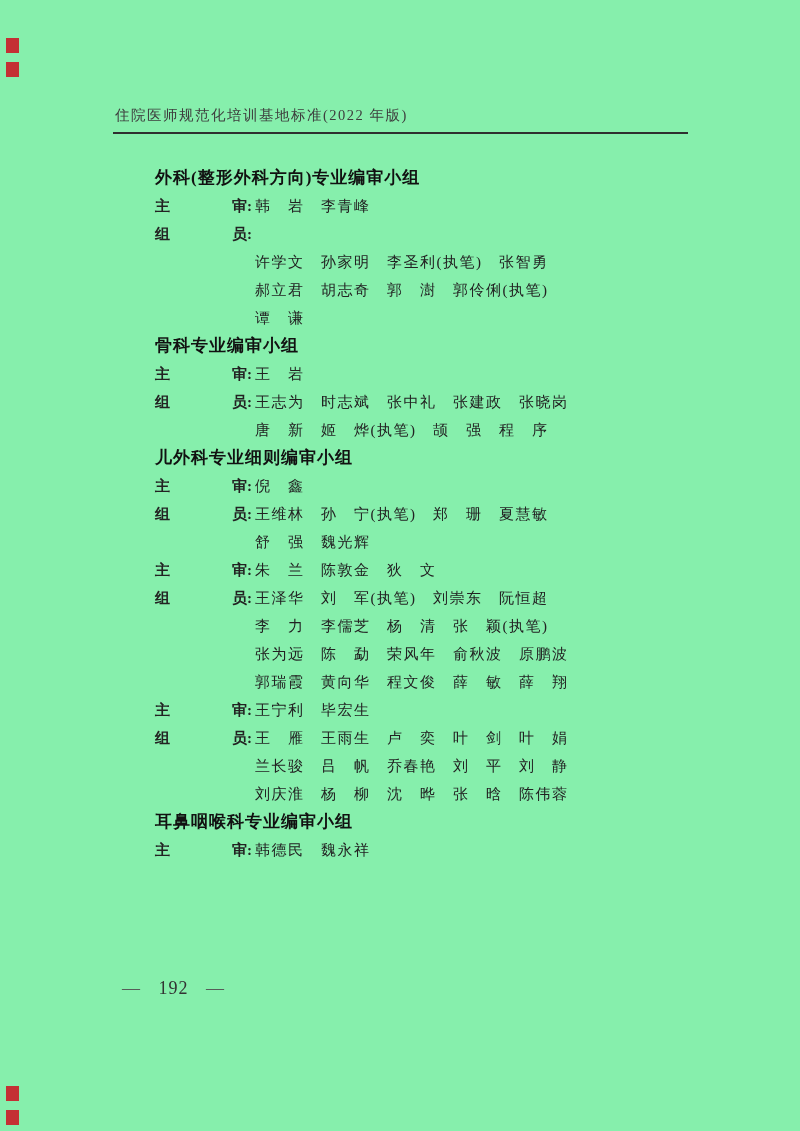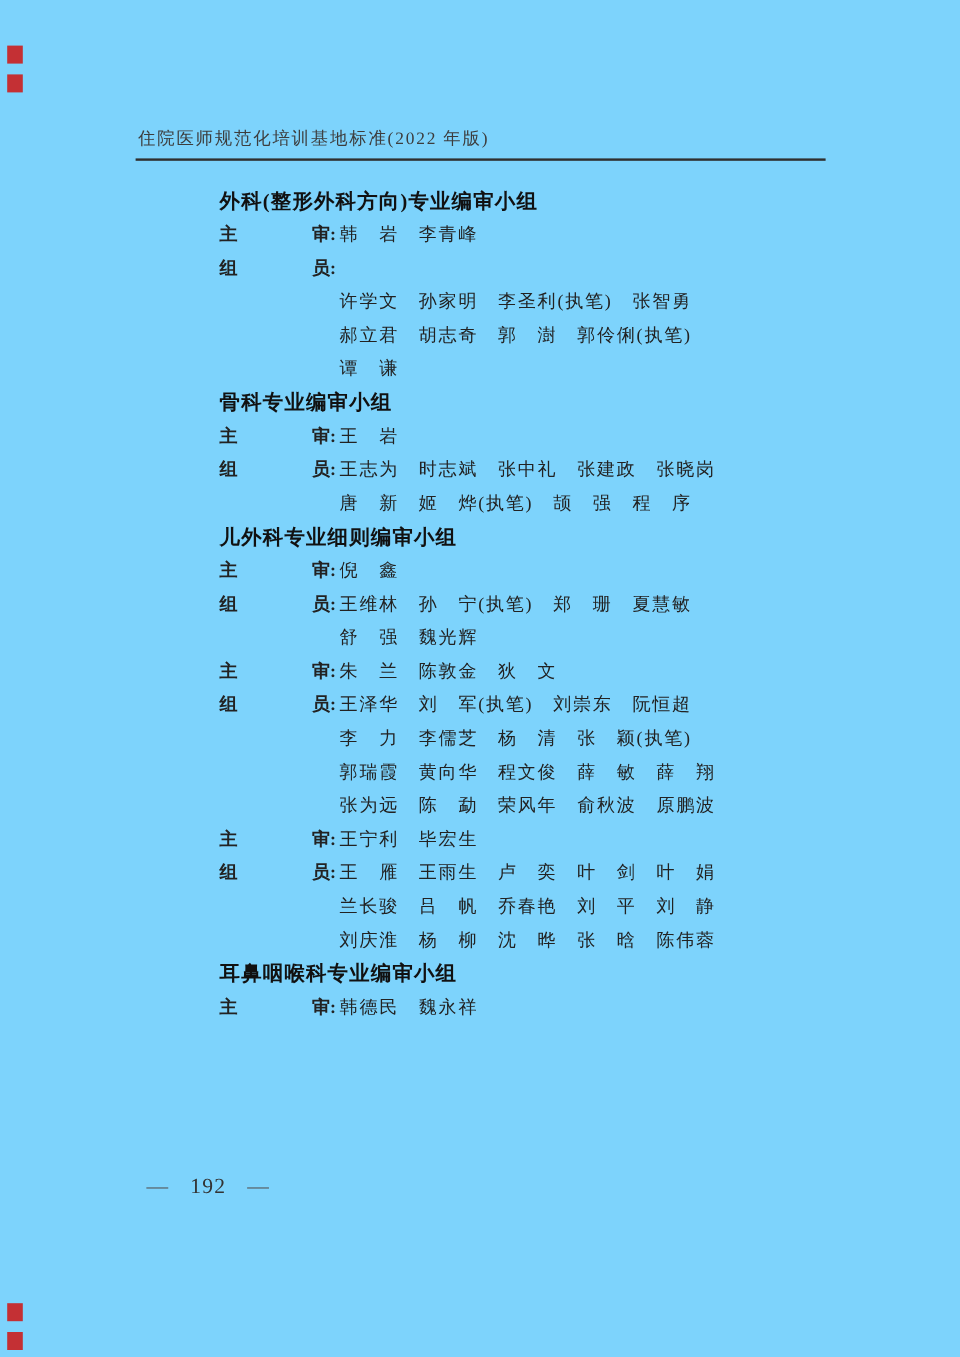--- a/index.html
+++ b/index.html
@@ -1,19 +1,19 @@
 <!DOCTYPE html>
 <html style="--accent: #c43034;"><head>
 <meta charset="utf-8">
 <style>
   html,body{margin:0;padding:0;background:#ffffff;}
   .page{
     position:relative;
     width:800px;height:1131px;
-    background:#7dd3fc;
+    background:#86efac;
     font-family:"Liberation Serif","DejaVu Serif",serif;
     color:#222222;
     overflow:hidden;
   }
   .red-mark{
     position:absolute;
     left:6px;width:13px;height:15px;
     background:var(--accent,#c43034);
   }
   .red-mark.m1{top:38px;}
@@ -22,21 +22,21 @@
   .red-mark.m4{top:1110px;}
   .header{
     position:absolute;top:106px;left:115px;width:575px;
     font-size:14.5px;color:#3d3d3d;letter-spacing:1.5px;
   }
   .header-rule{
     position:absolute;top:26px;left:-2px;width:575px;height:2px;
     background:#2f2f2f;
   }
   .content{
-    position:absolute;top:154px;left:155px;width:490px;margin-left:28px;
+    position:absolute;top:164px;left:155px;width:490px;
   }
   .section-title{
     margin:0;height:28px;line-height:28px;
     font-size:17px;font-weight:700;color:#111111;
     letter-spacing:1px;
   }
   .line{
     position:relative;height:28px;line-height:28px;
     font-size:15px;letter-spacing:1.5px;color:#222222;
     padding-left:100px;white-space:nowrap;
@@ -108,22 +108,22 @@
   </div>
 
   <div class="section">
     <div class="rows">
           <div>
             <div class="line"><span class="label-left">主</span><span class="label-right">审:</span><span>朱　兰　陈敦金　狄　文</span></div>
           </div>
           <div>
             <div class="line"><span class="label-left">组</span><span class="label-right">员:</span><span>王泽华　刘　军(执笔)　刘崇东　阮恒超</span></div>
             <div class="line"><span>李　力　李儒芝　杨　清　张　颖(执笔)</span></div>
+            <div class="line"><span>张为远　陈　勐　荣风年　俞秋波　原鹏波</span></div>
             <div class="line"><span>郭瑞霞　黄向华　程文俊　薛　敏　薛　翔</span></div>
-            <div class="line"><span>张为远　陈　勐　荣风年　俞秋波　原鹏波</span></div>
           </div>
         </div>
   </div>
 
   <div class="section">
     <div class="rows">
           <div>
             <div class="line"><span class="label-left">主</span><span class="label-right">审:</span><span>王宁利　毕宏生</span></div>
           </div>
           <div>

